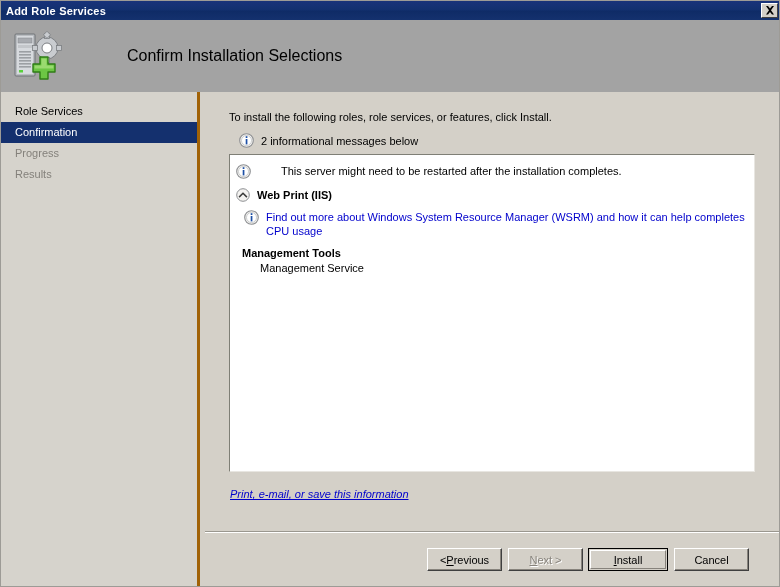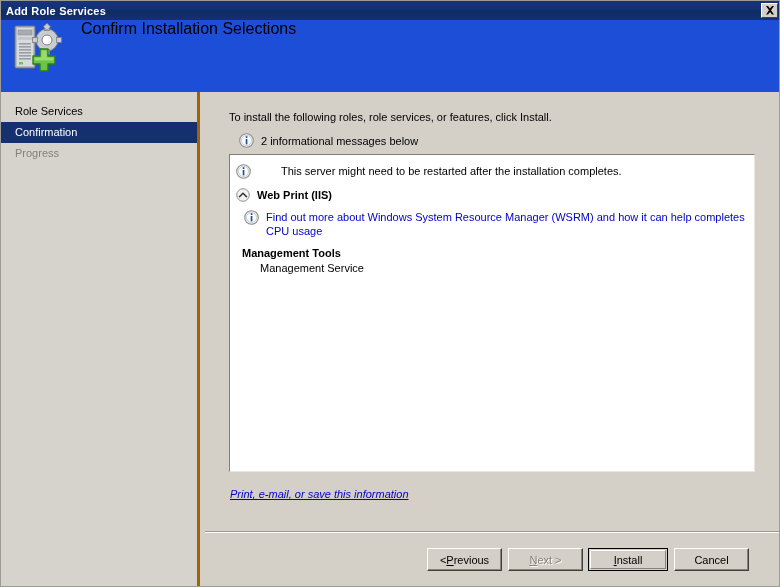--- a/index.html
+++ b/index.html
@@ -57,23 +57,24 @@
     cursor: default;
   }
   #close-button svg { display: block; }
 
   
   #header {
     position: absolute;
     left: 0; top: 19px;
     width: 780px;
     height: 72px;
-    background: #1d4ed8;
-    display: flex;
-    align-items: flex-start;
+    background: #a3a3a3;
+    display: flex;
+    align-items: center;
+    gap: 46px;
   }
   #header-icon {
     width: 56px;
     height: 56px;
     margin-left: 10px;
     flex: 0 0 auto;
   }
   #header-title {
     margin-left: 14px;
     font-size: 16px;
@@ -338,20 +339,21 @@
         <path d="M-2.6,-9.4 L2.6,-9.4 L2.6,-2.6 L9.4,-2.6 L9.4,0.4 L-9.4,0.4 L-9.4,-2.6 L-2.6,-2.6 Z" fill="#a9e07f" opacity="0.75"></path>
       </g>
     </svg>
     <div id="header-title">Confirm Installation Selections</div>
   </div>
 
   <div id="leftpanel">
     <div class="nav-item" style="margin-top:9px;">Role Services</div>
     <div class="nav-item selected">Confirmation</div>
     <div class="nav-item disabled">Progress</div>
+    <div class="nav-item disabled">Results</div>
   </div>
   <div id="panel-divider"></div>
 
   <div id="content">
 
     <div id="intro-text">To install the following roles, role services, or features, click Install.</div>
 
     <div id="info-summary">
       <svg class="info-icon" viewBox="0 0 15 15">
         <circle cx="7.5" cy="7.5" r="6.8" fill="#f2f1ef" stroke="#8d8f92" stroke-width="1.1"></circle>

